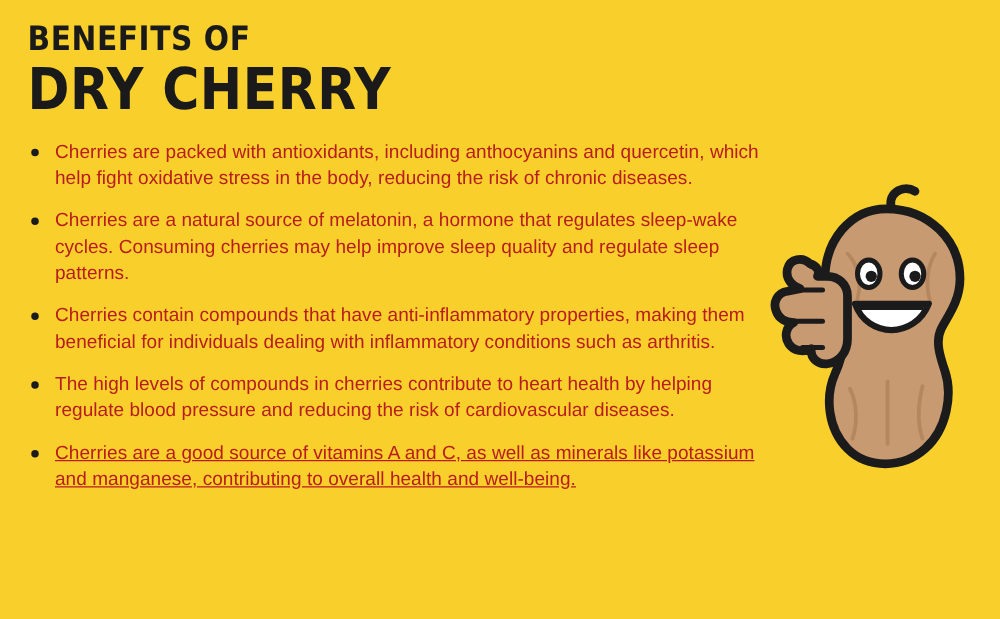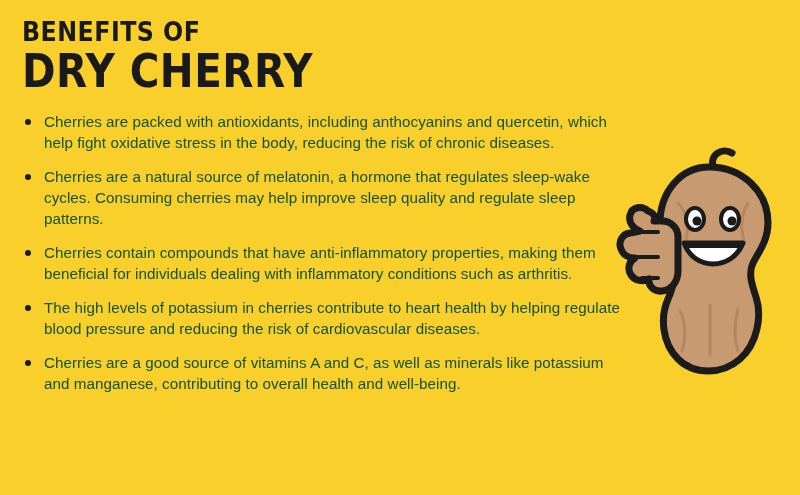--- a/index.html
+++ b/index.html
@@ -58,25 +58,26 @@
     list-style: none;
     margin: 0;
     padding: 0;
   }
   ul.benefits li {
     position: relative;
     padding-left: 22px;
     margin-bottom: 13px;
     font-size: 15.2px;
     line-height: 1.38;
-    color: #14532d;
+    color: #b91c1c;
     letter-spacing: 0.05px;
   }
   ul.benefits li:last-child {
     margin-bottom: 0;
+    text-decoration: underline;
   }
   ul.benefits li .bullet {
     position: absolute;
     left: 3px;
     top: 7px;
     width: 6px;
     height: 6px;
     border-radius: 50%;
     background: #1B1B1B;
   }
@@ -108,21 +109,21 @@
       <li>
         <span class="bullet"></span>
         <span>Cherries are a natural source of melatonin, a hormone that regulates sleep-wake cycles. Consuming cherries may help improve sleep quality and regulate sleep patterns.</span>
       </li>
       <li>
         <span class="bullet"></span>
         <span>Cherries contain compounds that have anti-inflammatory properties, making them beneficial for individuals dealing with inflammatory conditions such as arthritis.</span>
       </li>
       <li>
         <span class="bullet"></span>
-        <span>The high levels of potassium in cherries contribute to heart health by helping regulate blood pressure and reducing the risk of cardiovascular diseases.</span>
+        <span>The high levels of compounds in cherries contribute to heart health by helping regulate blood pressure and reducing the risk of cardiovascular diseases.</span>
       </li>
       <li>
         <span class="bullet"></span>
         <span>Cherries are a good source of vitamins A and C, as well as minerals like potassium and manganese, contributing to overall health and well-being.</span>
       </li>
     </ul>
   </div>
 
   <div class="mascot">
     <svg viewBox="0 0 180 240" width="180" height="240" xmlns="http://www.w3.org/2000/svg">

